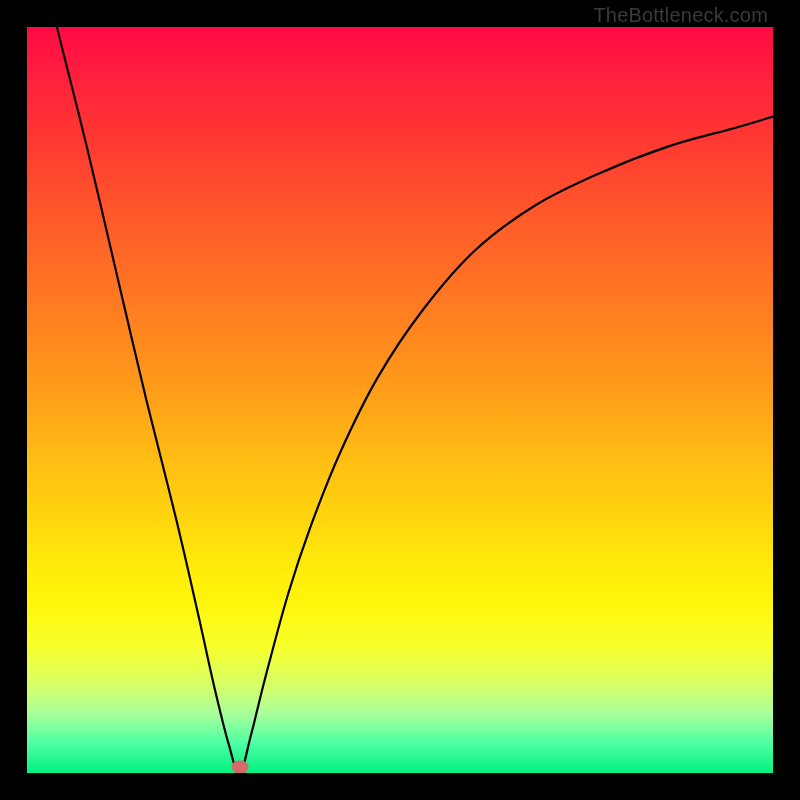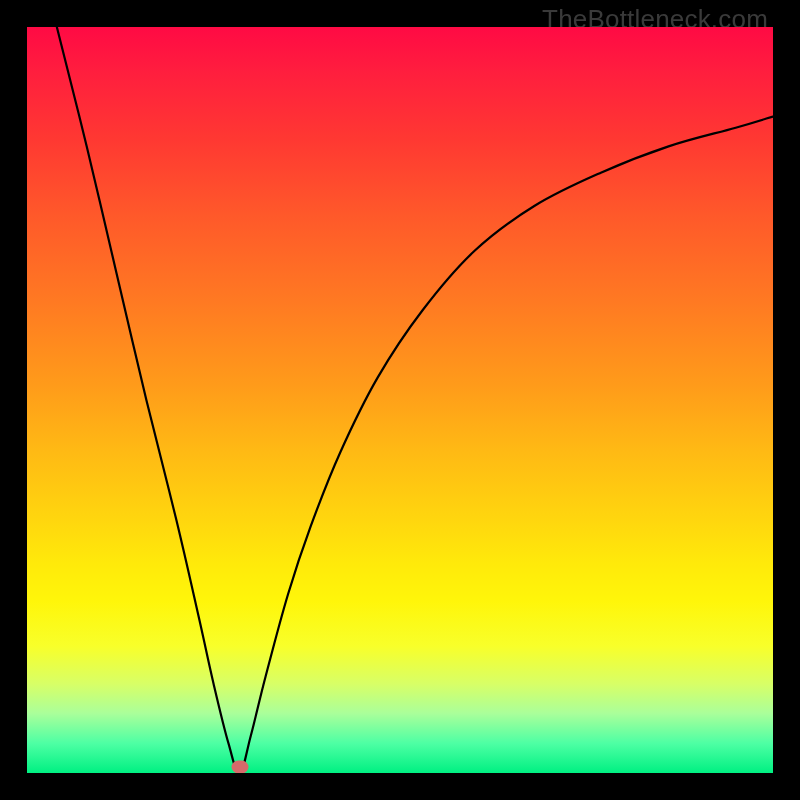--- a/index.html
+++ b/index.html
@@ -40,21 +40,21 @@
       #aaff9a 92%,
       #4effa4 96%,
       #00f082 100%
     );
   }
   .watermark {
     position: absolute;
     top: 4px;
     right: 32px;
     color: #3a3a3a;
-    font-size: 26px;
+    font-size: 20px;
     font-weight: 500;
     letter-spacing: 0.2px;
     user-select: none;
   }
   svg.curve {
     position: absolute;
     inset: 0;
     width: 100%;
     height: 100%;
   }

